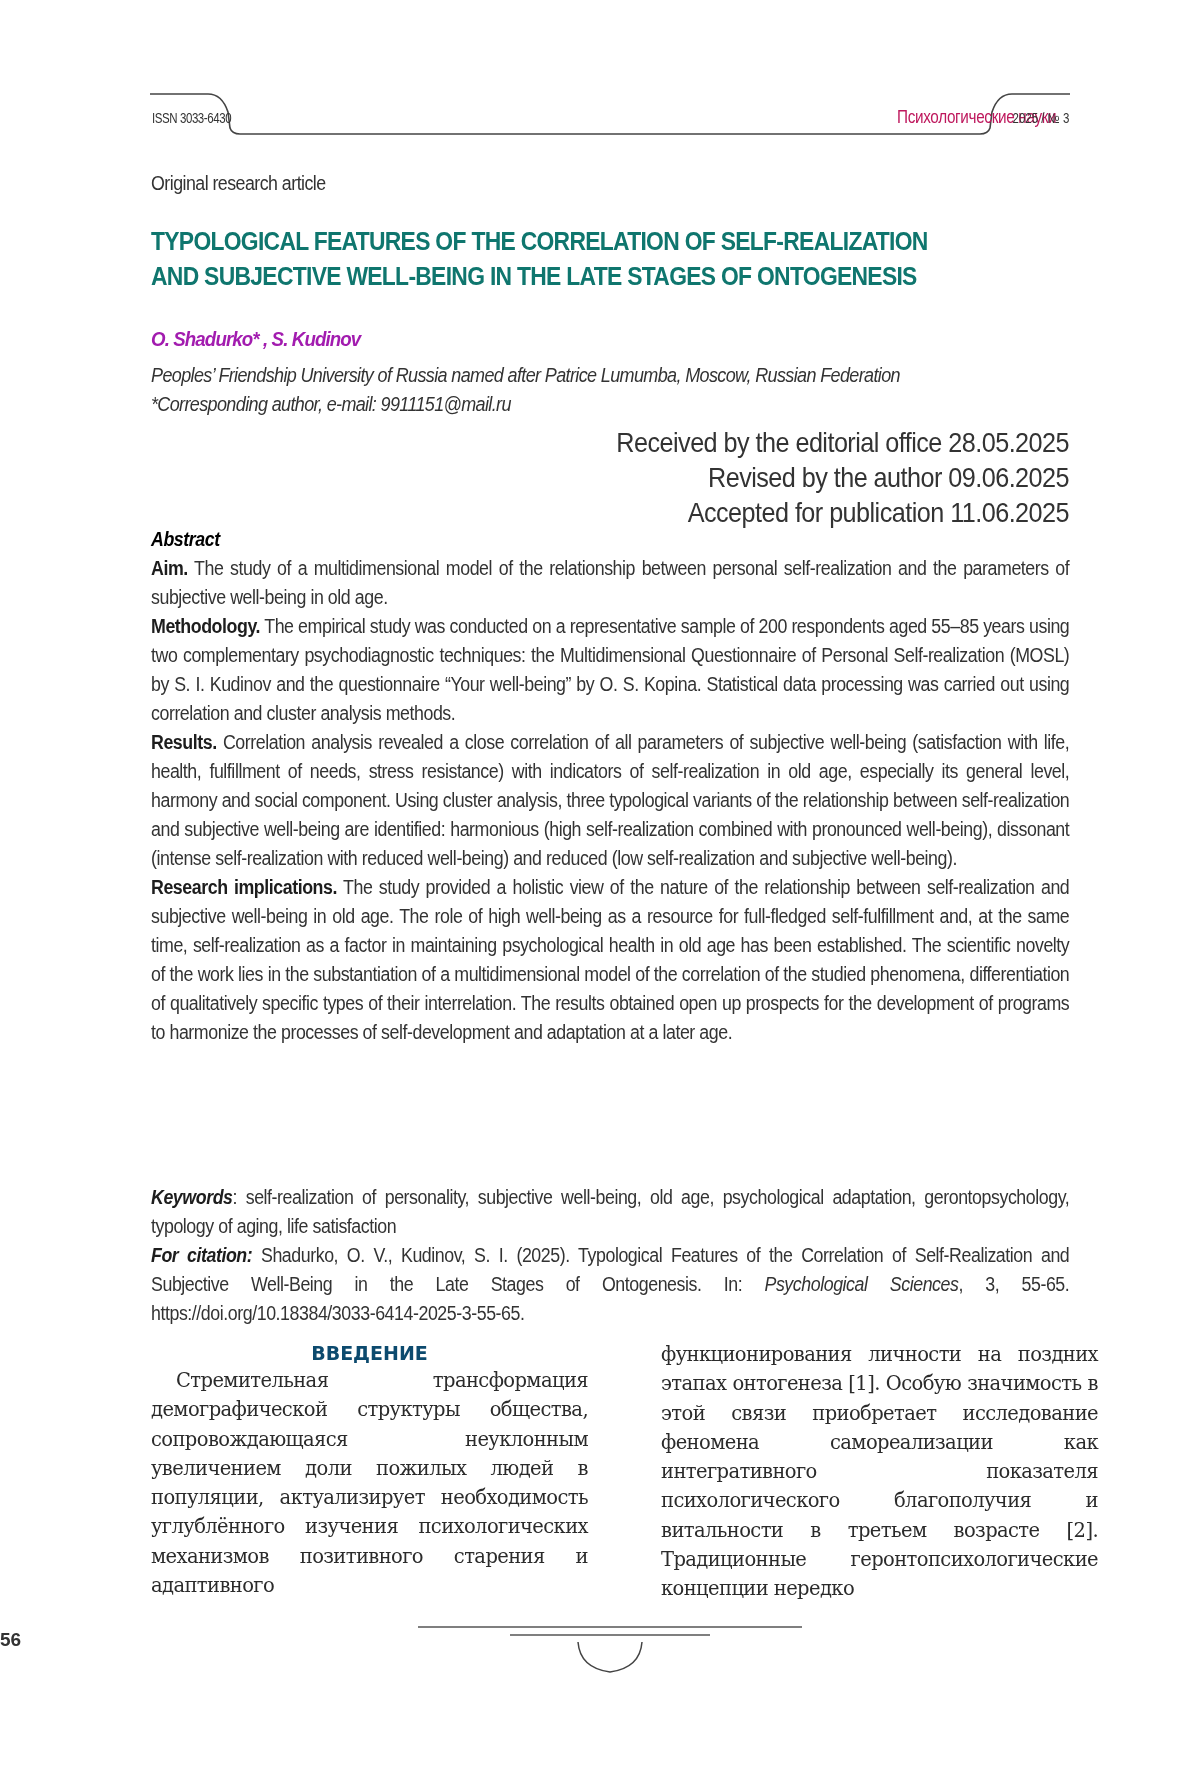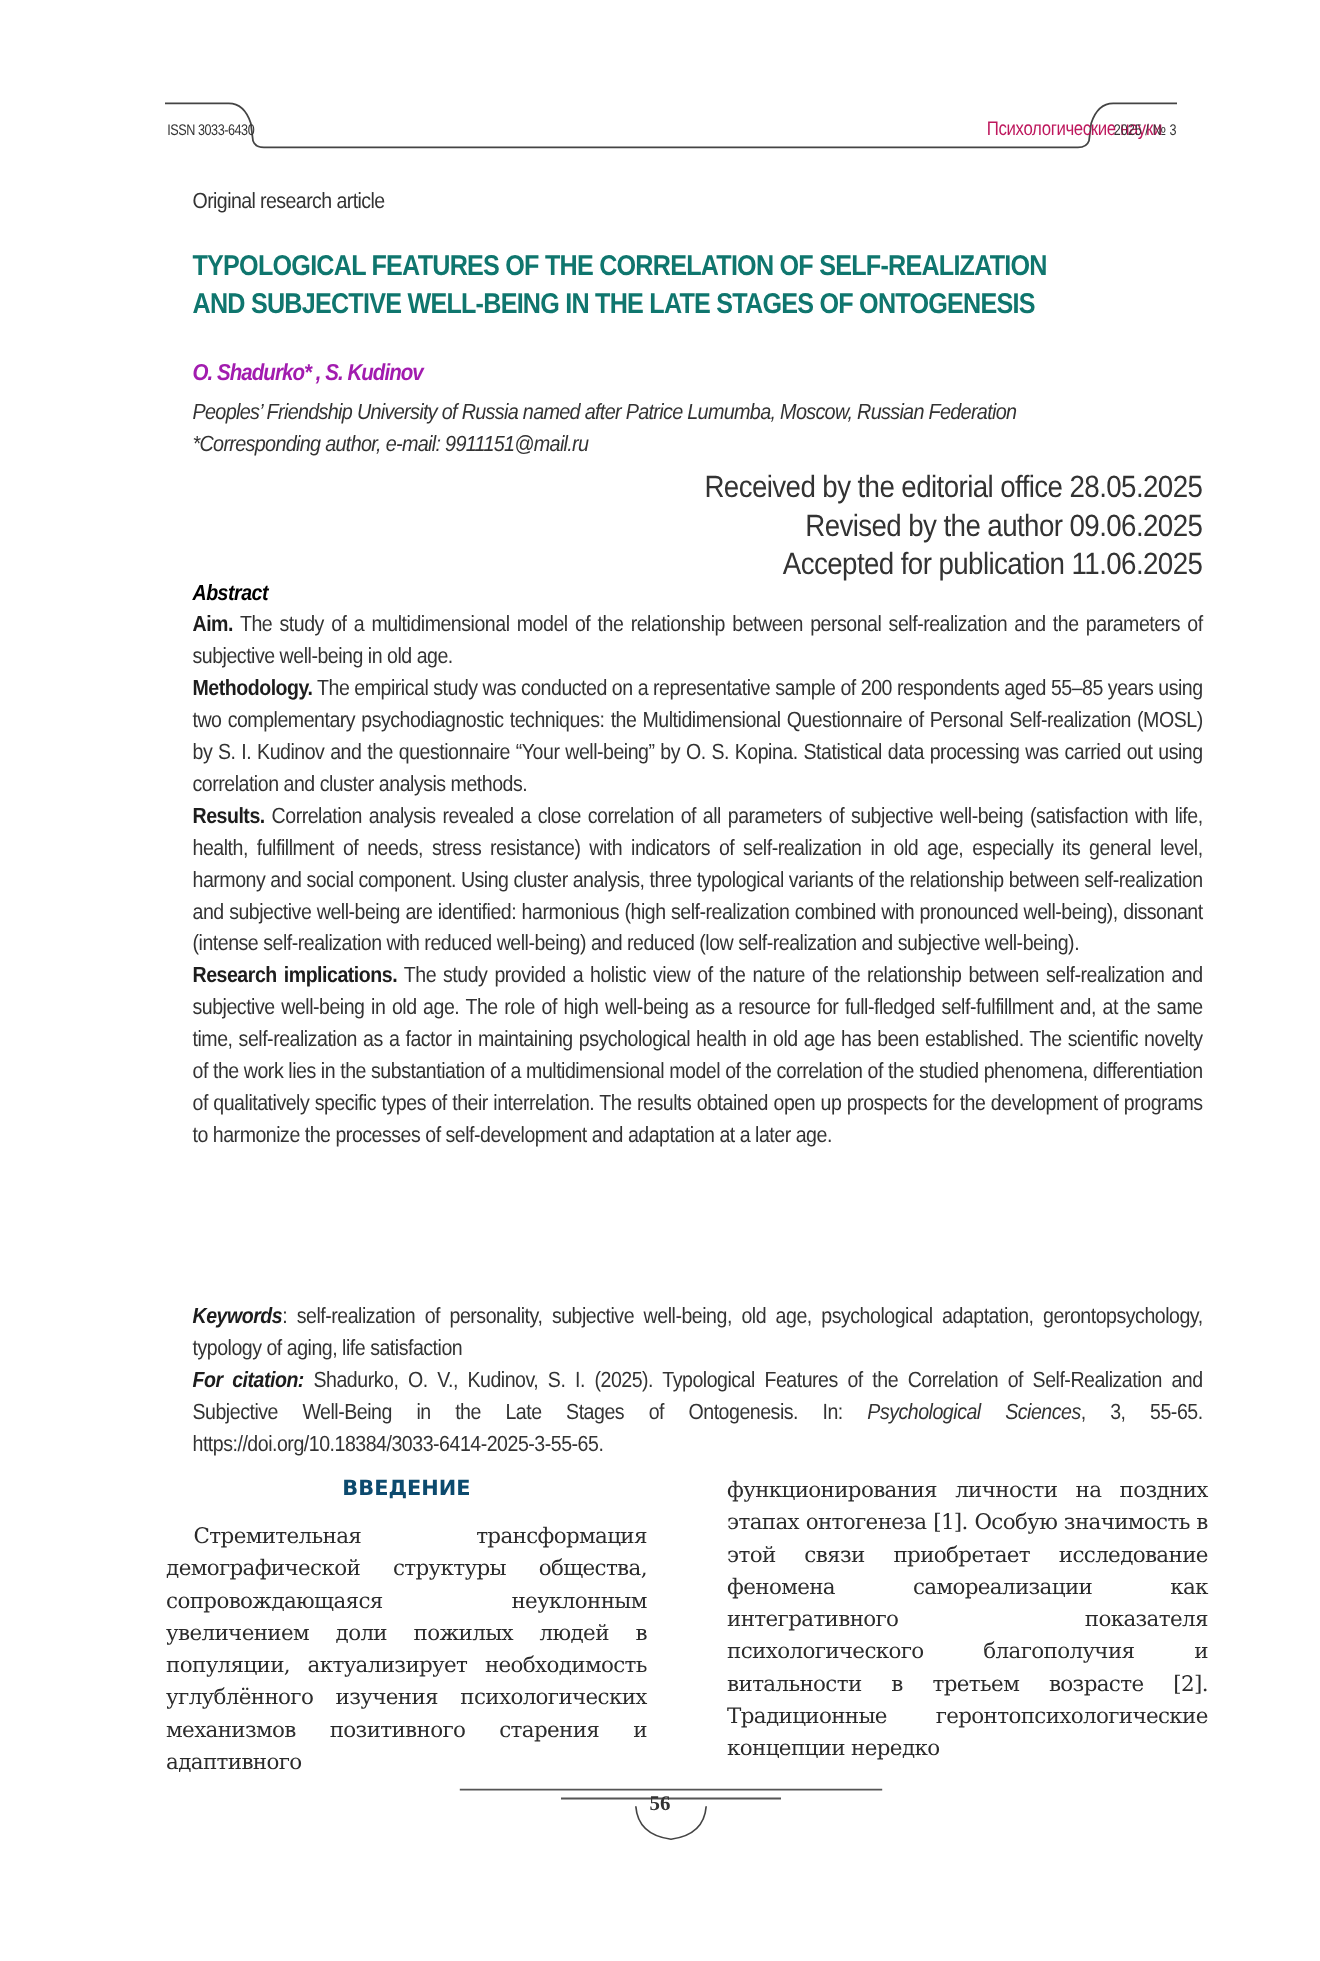--- a/index.html
+++ b/index.html
@@ -7,21 +7,21 @@
   .cond { font-family: "Liberation Sans", sans-serif; }
 
   
   #header { position: absolute; left: 150px; top: 90px; width: 920px; height: 50px; }
   #header svg { position: absolute; left: 0; top: 0; }
   #issn { position: absolute; left: 2px; top: 20px; font-size: 14px; color: #333; letter-spacing: -0.5px; transform: scaleX(0.82); transform-origin: left; }
   #journal { position: absolute; left: 0; width: 920px; top: 17px; text-align: right; font-size: 18px; color: #be185d; letter-spacing: -0.4px; }
   #journal span { display: inline-block; transform: scaleX(0.85); }
   #issue { position: absolute; right: 0; top: 20px; font-size: 14px; color: #333; transform: scaleX(0.82); transform-origin: right; }
 
-  .ab { position: absolute; left: 151px; width: 918px; font-family: "Liberation Sans", sans-serif; color: #333; margin-left: 24px; }
+  .ab { position: absolute; left: 151px; width: 918px; font-family: "Liberation Sans", sans-serif; color: #333; }
   #article-type { top: 172px; font-size: 20px; letter-spacing: -0.6px; }
   #title { top: 224px; font-size: 26px; font-weight: bold; line-height: 35px; letter-spacing: -0.8px; color: #0f766e; }
   #title div { white-space: nowrap; transform: scaleX(0.88); transform-origin: left; }
   #authors { top: 327px; font-size: 21px; font-weight: bold; font-style: italic; letter-spacing: -1px; color: #a21caf; }
   #affil { top: 361px; font-size: 20px; font-style: italic; line-height: 29px; letter-spacing: -0.7px; }
   #affil div { white-space: nowrap; transform: scaleX(0.9); transform-origin: left; }
   #dates { top: 425px; font-size: 28px; line-height: 35px; text-align: right; letter-spacing: -0.6px; }
   #dates div { white-space: nowrap; transform: scaleX(0.9); transform-origin: right; }
 
   #abstract { top: 525px; font-size: 20px; line-height: 29px; letter-spacing: -0.5px; }
@@ -33,25 +33,25 @@
   #citation { top: 1241px; font-size: 20px; line-height: 29px; letter-spacing: -0.5px; }
   #keywords p, #citation p { margin: 0; text-align: justify; }
   .bi { font-weight: bold; font-style: italic; color: #1d1d1d; }
 
   
   .col { position: absolute; top: 1340px; width: 437px; font-family: "DejaVu Serif", serif; font-size: 19.5px; line-height: 29.3px; color: #2b2b2b; text-align: justify; letter-spacing: -0.6px; }
   #col-left { left: 151px; }
   #col-right { left: 622px; margin-left: 39px; }
   #intro-heading { font-family: "DejaVu Sans", sans-serif; font-weight: bold; font-size: 19px; text-align: center; margin-top: 0px; line-height: 26px; letter-spacing: 0; color: #0c4a6e; }
   .col p { margin: 0; }
-  #col-left p { text-indent: 25px; margin-top: 16px; }
+  #col-left p { text-indent: 25px; margin-top: 0; }
 
   
   #footer { position: absolute; left: 0; top: 1610px; width: 1200px; height: 80px; }
-  #page-num { position: absolute; left: 0; width: 1200px; top: 19px; text-align: center; font-family: Liberation Serif, serif; font-size: 19px; font-weight: bold; color: #333; }
+  #page-num { position: absolute; left: 0; width: 1200px; top: 19px; text-align: left; font-family: Liberation Sans, sans-serif; font-size: 19px; font-weight: bold; color: #333; }
 </style>
 </head>
 <body>
 
 <div id="header">
   <svg width="920" height="50">
     <path d="M0 4 H58 Q72 4 78 22 L80 38 Q82 44 90 44 H830 Q838 44 840 38 L842 22 Q848 4 862 4 H920" fill="none" stroke="#444" stroke-width="1.6"></path>
   </svg>
   <div id="issn" class="cond">ISSN 3033-6430</div>
   <div id="journal" class="cond"><span>Психологические науки</span></div>

